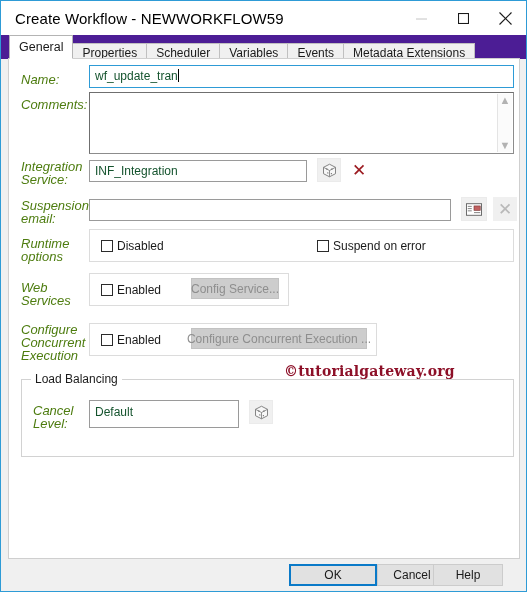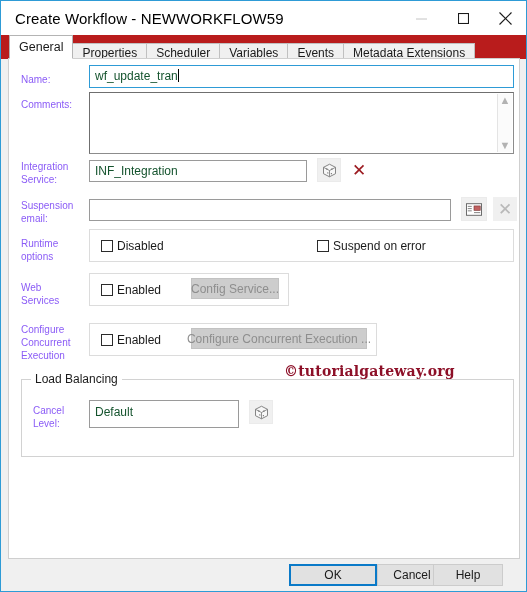--- a/index.html
+++ b/index.html
@@ -23,39 +23,39 @@
   }
   .win-btns{margin-left:auto;display:flex;height:34px;}
   .win-btn{
     width:42px;height:34px;display:flex;align-items:center;justify-content:center;
     font-size:13px;line-height:1;color:#1a1a1a;
   }
   .win-btn.disabled{color:#c4c4c4;}
   .win-btn svg{display:block;}
   
   .tabstrip{
-    position:absolute;left:0;top:34px;width:525px;height:24px;background:#b91c1c;
+    position:absolute;left:0;top:34px;width:525px;height:24px;background:#4c1d95;
   }
   .tabs{position:absolute;left:8px;top:2px;display:flex;align-items:flex-end;height:22px;}
   .tab{
     height:19px;line-height:19px;padding:0 9px;font-size:12px;color:#1a1a1a;
     background:#f0f0f0;border:1px solid #c0c0c0;border-bottom:none;margin-right:-1px;
     box-sizing:border-box;white-space:nowrap;position:relative;top:3px;
   }
   .tab.active{
     background:#ffffff;height:24px;line-height:23px;top:0;z-index:5;
     border:1px solid #b4b4b4;border-bottom:1px solid #ffffff;font-size:12.5px;
   }
   
   .panel{
     position:absolute;left:7px;top:57px;width:512px;height:501px;
     background:#ffffff;border:1px solid #cfcfcf;box-sizing:border-box;
   }
   .row-label{
-    position:absolute;font-size:10px;color:#8b5cf6;line-height:13px;
+    position:absolute;font-size:13px;color:#4d7c0f;line-height:13px;font-style:italic;
   }
   .tbox{
     position:absolute;box-sizing:border-box;background:#fff;
     border:1px solid #9a9a9a;font-size:12px;color:#14532d;
     padding:2px 5px;line-height:17px;font-family:inherit;
   }
   .tbox.focused{border:1px solid #2e9bd6;}
   .caret{
     display:inline-block;width:1px;height:13px;background:#000;
     vertical-align:-2px;margin-left:0px;

